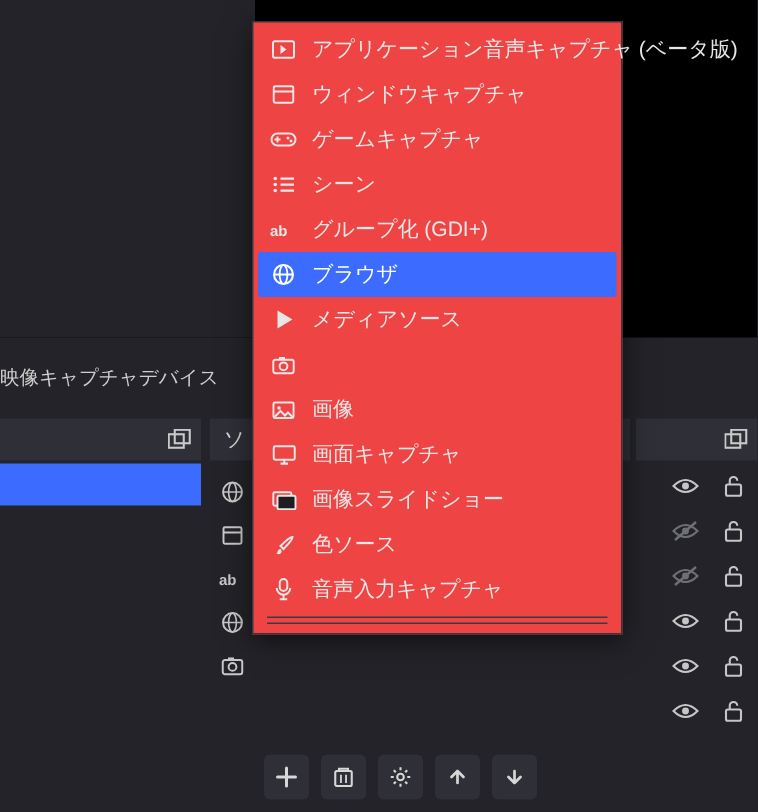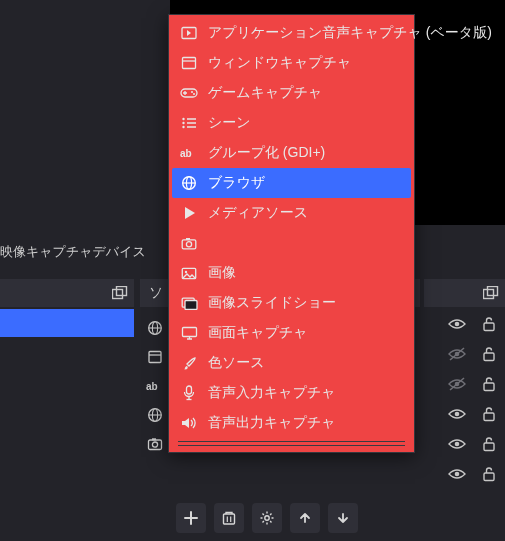--- a/index.html
+++ b/index.html
@@ -441,37 +441,37 @@
           <rect x="1.3" y="1.3" width="13.4" height="10.4" rx="1" fill="none" stroke="currentColor" stroke-width="1.3"></rect>
           <circle cx="5" cy="5" r="1.2" fill="currentColor"></circle>
           <path d="M2 11l4-4 3 3 2-2 3 3" fill="none" stroke="currentColor" stroke-width="1.3"></path>
         </svg>
       </span>
     <span>画像</span>
   </div>
 
   <div class="menu-item">
     <span class="menu-icon">
-        <svg width="17" height="13" viewBox="0 0 17 13">
-          <rect x="1.2" y="1.2" width="12" height="9" rx="1" fill="none" stroke="currentColor" stroke-width="1.3"></rect>
-          <rect x="4" y="3.5" width="12" height="9" rx="1" fill="#1d1d22" stroke="currentColor" stroke-width="1.3"></rect>
-        </svg>
-      </span>
-    <span>画像スライドショー</span>
-  </div>
-
-  <div class="menu-item">
-    <span class="menu-icon">
         <svg width="17" height="14" viewBox="0 0 17 14">
           <rect x="1.5" y="1.5" width="14" height="9" rx="1" fill="none" stroke="currentColor" stroke-width="1.3"></rect>
           <line x1="6" y1="13" x2="11" y2="13" stroke="currentColor" stroke-width="1.5"></line>
           <line x1="8.5" y1="10.5" x2="8.5" y2="13" stroke="currentColor" stroke-width="1.3"></line>
         </svg>
       </span>
     <span>画面キャプチャ</span>
+  </div>
+
+  <div class="menu-item">
+    <span class="menu-icon">
+        <svg width="17" height="13" viewBox="0 0 17 13">
+          <rect x="1.2" y="1.2" width="12" height="9" rx="1" fill="none" stroke="currentColor" stroke-width="1.3"></rect>
+          <rect x="4" y="3.5" width="12" height="9" rx="1" fill="#1d1d22" stroke="currentColor" stroke-width="1.3"></rect>
+        </svg>
+      </span>
+    <span>画像スライドショー</span>
   </div>
 
   <div class="menu-item">
     <span class="menu-icon">
         <svg width="15" height="15" viewBox="0 0 15 15">
           <path d="M13 2c-2 0-6 4-8 6l2 2c2-2 6-6 6-8z" fill="none" stroke="currentColor" stroke-width="1.3"></path>
           <path d="M5 10c-1 0-2 1-2 2s-1 1-1 1 2 1 3 0 1-2 0-3z" fill="currentColor"></path>
         </svg>
       </span>
     <span>色ソース</span>
@@ -482,29 +482,20 @@
         <svg width="12" height="16" viewBox="0 0 12 16">
           <rect x="3.5" y="1" width="5" height="8" rx="2.5" fill="none" stroke="currentColor" stroke-width="1.3"></rect>
           <path d="M1.5 7a4.5 4.5 0 0 0 9 0" fill="none" stroke="currentColor" stroke-width="1.3"></path>
           <line x1="6" y1="11.5" x2="6" y2="14.5" stroke="currentColor" stroke-width="1.3"></line>
           <line x1="3.5" y1="14.5" x2="8.5" y2="14.5" stroke="currentColor" stroke-width="1.3"></line>
         </svg>
       </span>
     <span>音声入力キャプチャ</span>
   </div>
 
-  <div class="menu-item">
-    <span class="menu-icon">
-        <svg width="16" height="14" viewBox="0 0 16 14">
-          <path d="M1 5h3l4-3v10l-4-3H1z" fill="currentColor"></path>
-          <path d="M10 4a4 4 0 0 1 0 6M12 2a7 7 0 0 1 0 10" fill="none" stroke="currentColor" stroke-width="1.3"></path>
-        </svg>
-      </span>
-    <span>音声出力キャプチャ</span>
-  </div>
 
   <div class="menu-sep"></div>
 
 
   <div class="menu-sep"></div>
 
 
 </div>
 
 </body></html>

